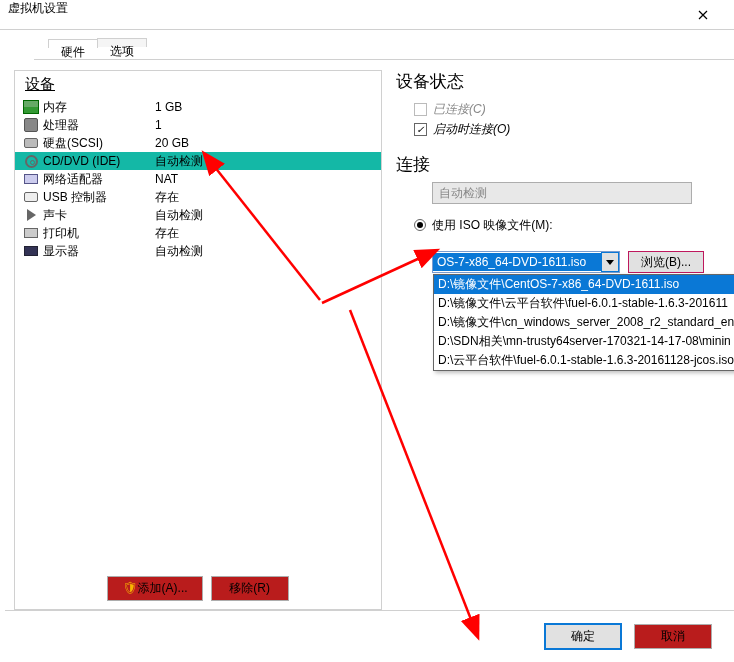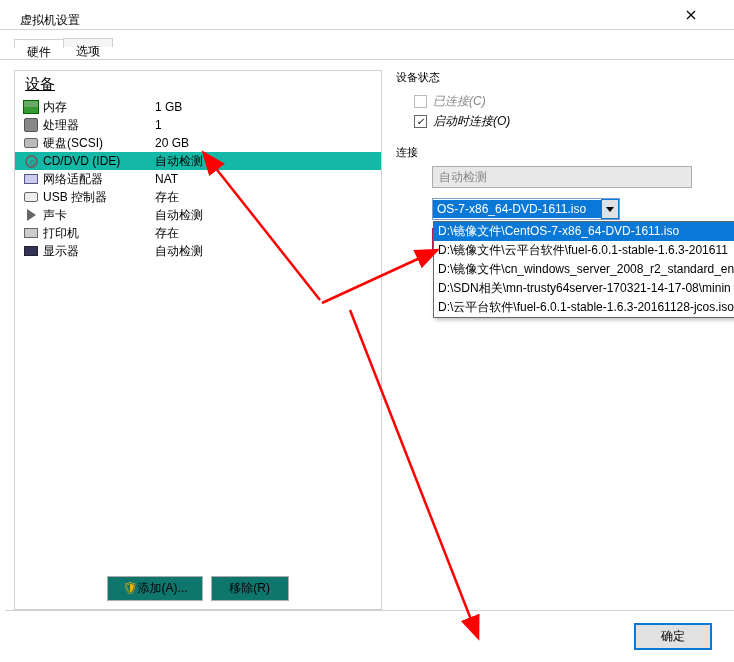--- a/index.html
+++ b/index.html
@@ -5,28 +5,28 @@
   * { box-sizing: border-box; font-family: "Microsoft YaHei", "Segoe UI", Tahoma, sans-serif; }
   html, body { margin:0; padding:0; }
   body {
     width:734px; height:662px; background:#fff; position:relative; overflow:hidden;
     font-size:12px; color:#000;
   }
 
   
   .titlebar {
     height:30px; background:#fff; border-bottom:1px solid #d0d0d0;
-    display:flex; align-items:flex-end; padding:0 20px;
+    display:flex; align-items:flex-start; padding:0 8px;
   }
   .titlebar .title { flex:1; font-size:12px; }
   .titlebar .close { width:46px; height:29px; display:flex; align-items:center; justify-content:center; }
   .titlebar .close svg { width:10px; height:10px; }
 
   
-  .tabs { padding:8px 14px 15px 14px; display:flex; height:30px; border-bottom:1px solid #d0d0d0; }
+  .tabs { padding:8px 14px 15px 14px; display:flex; height:30px; border-bottom:1px solid #d0d0d0;margin-left:34px; }
   .tab {
     padding:4px 12px; border:1px solid #d0d0d0; border-bottom:none; background:#fff;
     cursor:default; margin-right:-1px;
   }
   .tab.active { background:#fff; position:relative; top:1px; }
   .tab.inactive { background:#f5f5f5; }
 
   
   .main { display:flex; padding:10px 14px 0 14px; height:calc(100% - 30px - 30px - 52px); }
   .left-panel {
@@ -43,29 +43,29 @@
   }
   .dev-row .icon-cell { width:24px; display:flex; align-items:center; justify-content:center; }
   .dev-row .name-cell { width:112px; }
   .dev-row .sum-cell { flex:1; }
   .dev-row.selected { background:#14b8a6; }
 
   .left-buttons {
     position:absolute; bottom:8px; left:0; right:0; display:flex; justify-content:center; gap:8px;
   }
   .btn {
-    border:1px solid #adadad; background:#0f766e; padding:3px 14px; font-size:12px;
+    border:1px solid #adadad; background:#b91c1c; padding:3px 14px; font-size:12px;
     cursor:default; min-width:78px; text-align:center;
   }
   .btn .shield { color:#f7b500; font-size:12px; }
 
   .right-panel { flex:1; padding-left:14px; display:flex; flex-direction:column; }
 
   .group { margin-bottom:14px; }
-  .group-title { font-size:11px; margin-bottom:6px; }
+  .group-title { font-size:17px; margin-bottom:6px; }
   .indent { padding-left:18px; }
   .checkbox { display:flex; align-items:center; height:20px;font-style:italic; }
   .checkbox .box { width:13px; height:13px; border:1px solid #666; margin-right:6px; display:flex; align-items:center; justify-content:center; font-size:10px; }
   .checkbox.disabled .box { border-color:#bbb; color:#bbb; }
   .checkbox.disabled { color:#888; }
 
   .radio { display:flex; align-items:center; height:22px; }
   .radio .dot {
     width:12px; height:12px; border:1px solid #666; border-radius:50%; margin-right:6px;
     display:flex; align-items:center; justify-content:center;
@@ -237,21 +237,27 @@
       </div>
     </div>
 
     <div class="group">
       <div class="group-title">连接</div>
       <div class="indent">
         <div style="padding-left:18px;margin:4px 0 10px 0;">
           <div class="combo">自动检测</div>
         </div>
 
-        <div class="iso-row" style="padding-left:18px;margin-top:4px;flex-direction:column;">
+        <label class="radio checked">
+          <span class="dot">
+              <span class="inner"></span>
+            </span>
+          <span>使用 ISO 映像文件(M):</span>
+        </label>
+        <div class="iso-row" style="padding-left:18px;margin-top:15px;">
           <div class="iso-combo">
             <div class="value">OS-7-x86_64-DVD-1611.iso</div>
             <div class="chev">
               <svg width="8" height="5" viewBox="0 0 8 5">
                   <path d="M0 0 L4 5 L8 0 Z" fill="#000"></path>
                 </svg>
             </div>
             <div class="dropdown" id="iso-dropdown">
                 <div class="opt highlight">D:\镜像文件\CentOS-7-x86_64-DVD-1611.iso</div>
                 <div class="opt">D:\镜像文件\云平台软件\fuel-6.0.1-stable-1.6.3-201611</div>
@@ -262,20 +268,21 @@
           </div>
           <div class="browse-btn">浏览(B)...</div>
         </div>
       </div>
     </div>
   </div>
 </div>
 
 <div class="footer">
   <div class="btn primary">确定</div>
+  <div class="btn">取消</div>
 </div>
 
 <svg class="arrows">
   <defs>
     <marker id="arr" markerWidth="12" markerHeight="12" refX="2" refY="4" orient="auto">
       <path d="M0 0 L10 4 L0 8 Z" fill="#ff0000"></path>
     </marker>
   </defs>
   <line x1="320" y1="300" x2="214" y2="166" stroke="#ff0000" stroke-width="2.5" marker-end="url(#arr)"></line>
   <line x1="322" y1="303" x2="422" y2="257" stroke="#ff0000" stroke-width="2.5" marker-end="url(#arr)"></line>

